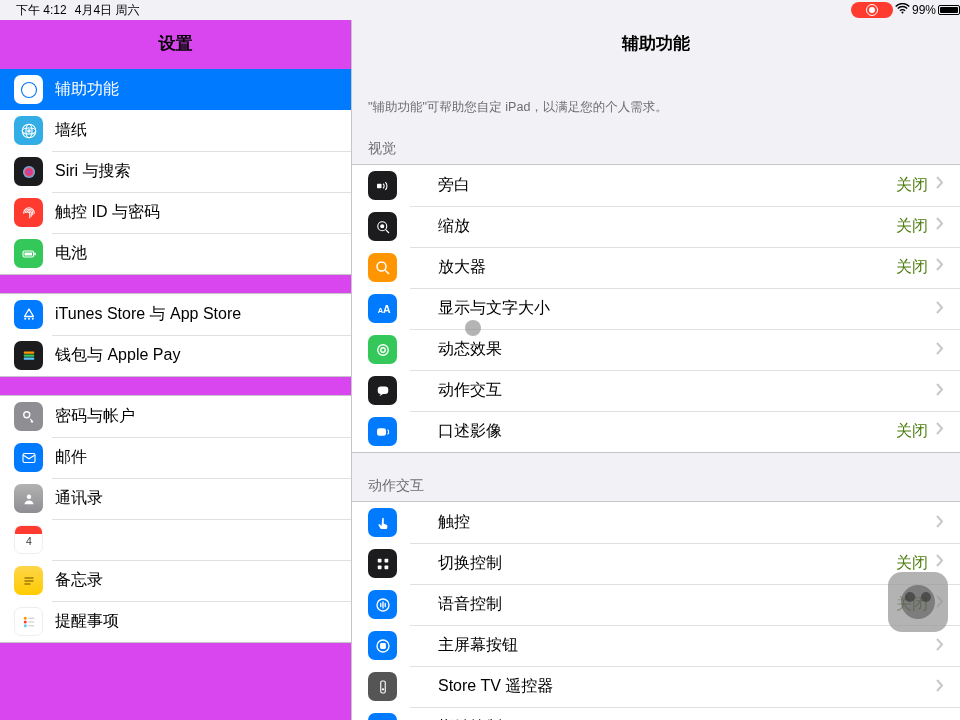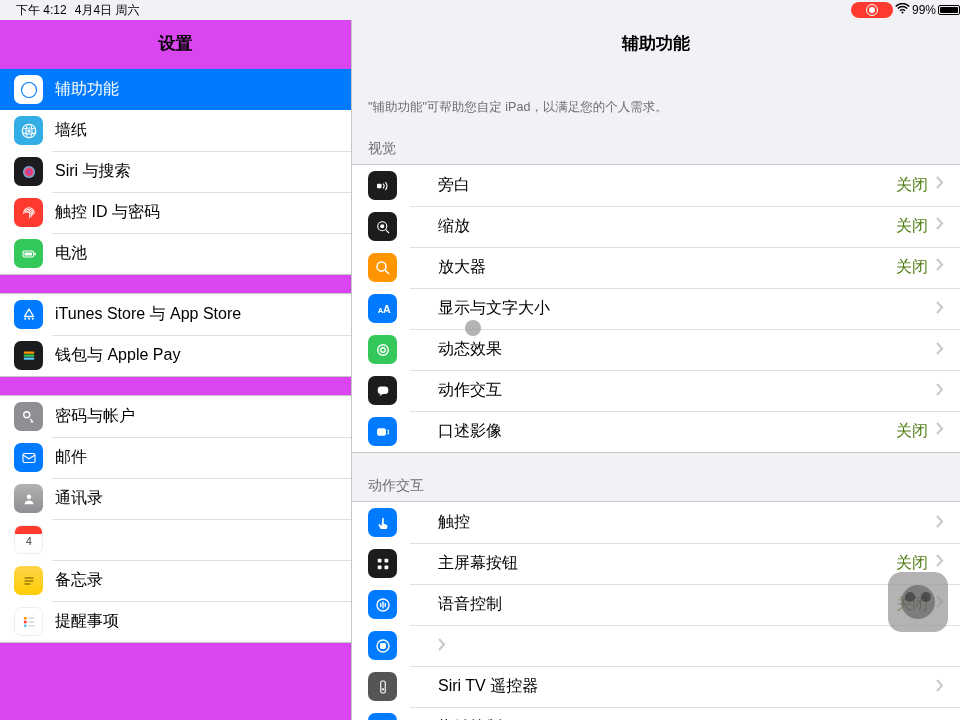--- a/index.html
+++ b/index.html
@@ -367,21 +367,21 @@
             </div>
             <div class="row">
               <div class="row-icon bg-black">
                 <svg class="icon-svg" viewBox="0 0 24 24" fill="white">
                   <rect x="5" y="5" width="5" height="5" rx="1"></rect>
                   <rect x="14" y="5" width="5" height="5" rx="1"></rect>
                   <rect x="5" y="14" width="5" height="5" rx="1"></rect>
                   <rect x="14" y="14" width="5" height="5" rx="1"></rect>
                 </svg>
               </div>
-              <div class="row-label">主屏幕按钮</div>
+              <div class="row-label">切换控制</div>
               <div class="detail-right">
                 <span>关闭</span>
                 <span class="chevron"><svg width="8" height="13" viewBox="0 0 8 13" fill="none" stroke="#c7c7cc" stroke-width="2">
                     <path d="M1 1l5 5.5L1 12"></path>
                   </svg></span>
               </div>
             </div>
             <div class="row">
               <div class="row-icon bg-blue">
                 <svg class="icon-svg" viewBox="0 0 24 24" fill="none" stroke="white" stroke-width="1.8">
@@ -397,34 +397,35 @@
                   </svg></span>
               </div>
             </div>
             <div class="row">
               <div class="row-icon bg-blue">
                 <svg class="icon-svg" viewBox="0 0 24 24" fill="none" stroke="white" stroke-width="1.8">
                   <circle cx="12" cy="12" r="8"></circle>
                   <rect x="9" y="9" width="6" height="6" rx="1" fill="white"></rect>
                 </svg>
               </div>
+              <div class="row-label">主屏幕按钮</div>
               <div class="detail-right">
                 <span class="chevron"><svg width="8" height="13" viewBox="0 0 8 13" fill="none" stroke="#c7c7cc" stroke-width="2">
                     <path d="M1 1l5 5.5L1 12"></path>
                   </svg></span>
               </div>
             </div>
             <div class="row">
               <div class="row-icon bg-darkgray">
                 <svg class="icon-svg" viewBox="0 0 24 24" fill="white">
                   <rect x="9" y="4" width="6" height="16" rx="2" fill="none" stroke="white" stroke-width="1.5"></rect>
                   <circle cx="12" cy="15" r="1.5"></circle>
                 </svg>
               </div>
-              <div class="row-label">Siri TV 遥控器</div>
+              <div class="row-label">Store TV 遥控器</div>
               <div class="detail-right">
                 <span class="chevron"><svg width="8" height="13" viewBox="0 0 8 13" fill="none" stroke="#c7c7cc" stroke-width="2">
                     <path d="M1 1l5 5.5L1 12"></path>
                   </svg></span>
               </div>
             </div>
             <div class="row">
               <div class="row-icon bg-blue">
                 <svg class="icon-svg" viewBox="0 0 24 24" fill="none" stroke="white" stroke-width="1.8">
                   <circle cx="12" cy="12" r="7"></circle>

